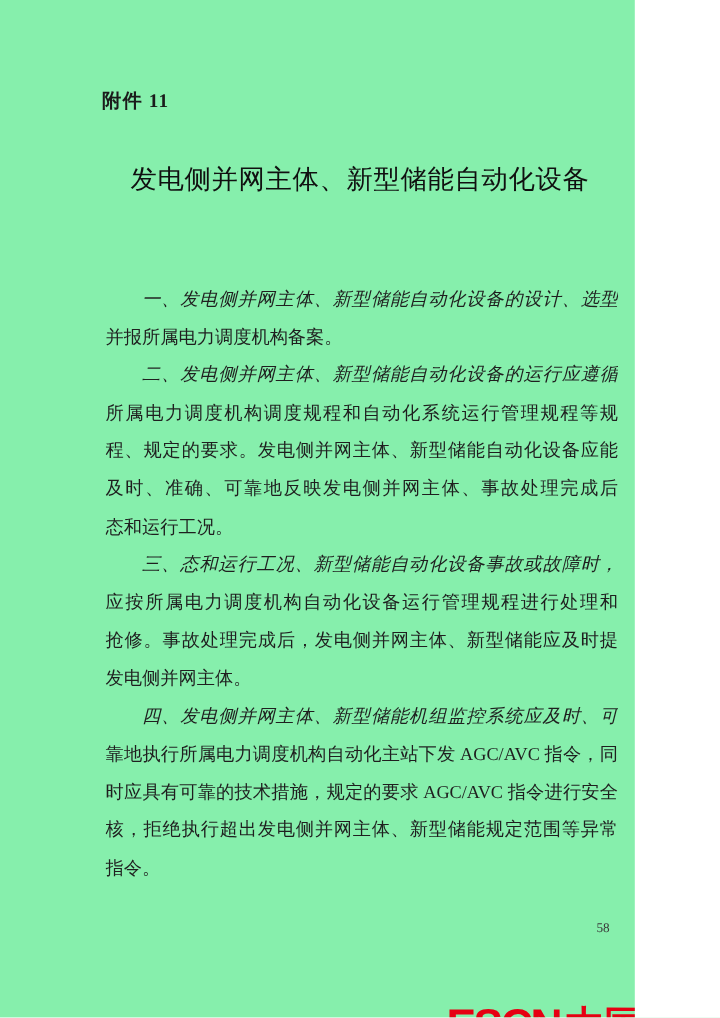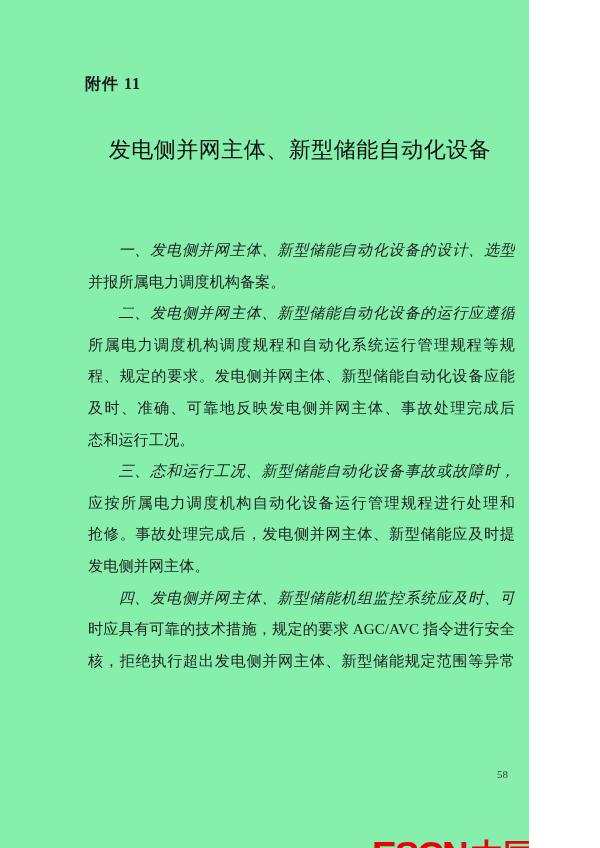--- a/index.html
+++ b/index.html
@@ -123,22 +123,24 @@
 
     <div class="para">
       <div class="line line-first">三、态和运行工况、新型储能自动化设备事故或故障时，</div>
       <div class="line">应按所属电力调度机构自动化设备运行管理规程进行处理和</div>
       <div class="line">抢修。事故处理完成后，发电侧并网主体、新型储能应及时提</div>
       <div class="line line-last">发电侧并网主体。</div>
     </div>
 
     <div class="para">
       <div class="line line-first">四、发电侧并网主体、新型储能机组监控系统应及时、可</div>
+      <div class="line">靠地执行所属电力调度机构自动化主站下发 AGC/AVC 指令，同</div>
       <div class="line">时应具有可靠的技术措施，规定的要求 AGC/AVC 指令进行安全校</div>
       <div class="line">核，拒绝执行超出发电侧并网主体、新型储能规定范围等异常</div>
+      <div class="line line-last">指令。</div>
     </div>
 
   </div>
 
   <div class="page-number">58</div>
 
   <div class="logo" style="color: rgb(230, 0, 18); text-decoration: underline;">
     <span class="logo-latin">ESCN</span>
     <span class="logo-chinese">中国储能网</span>
   </div>

